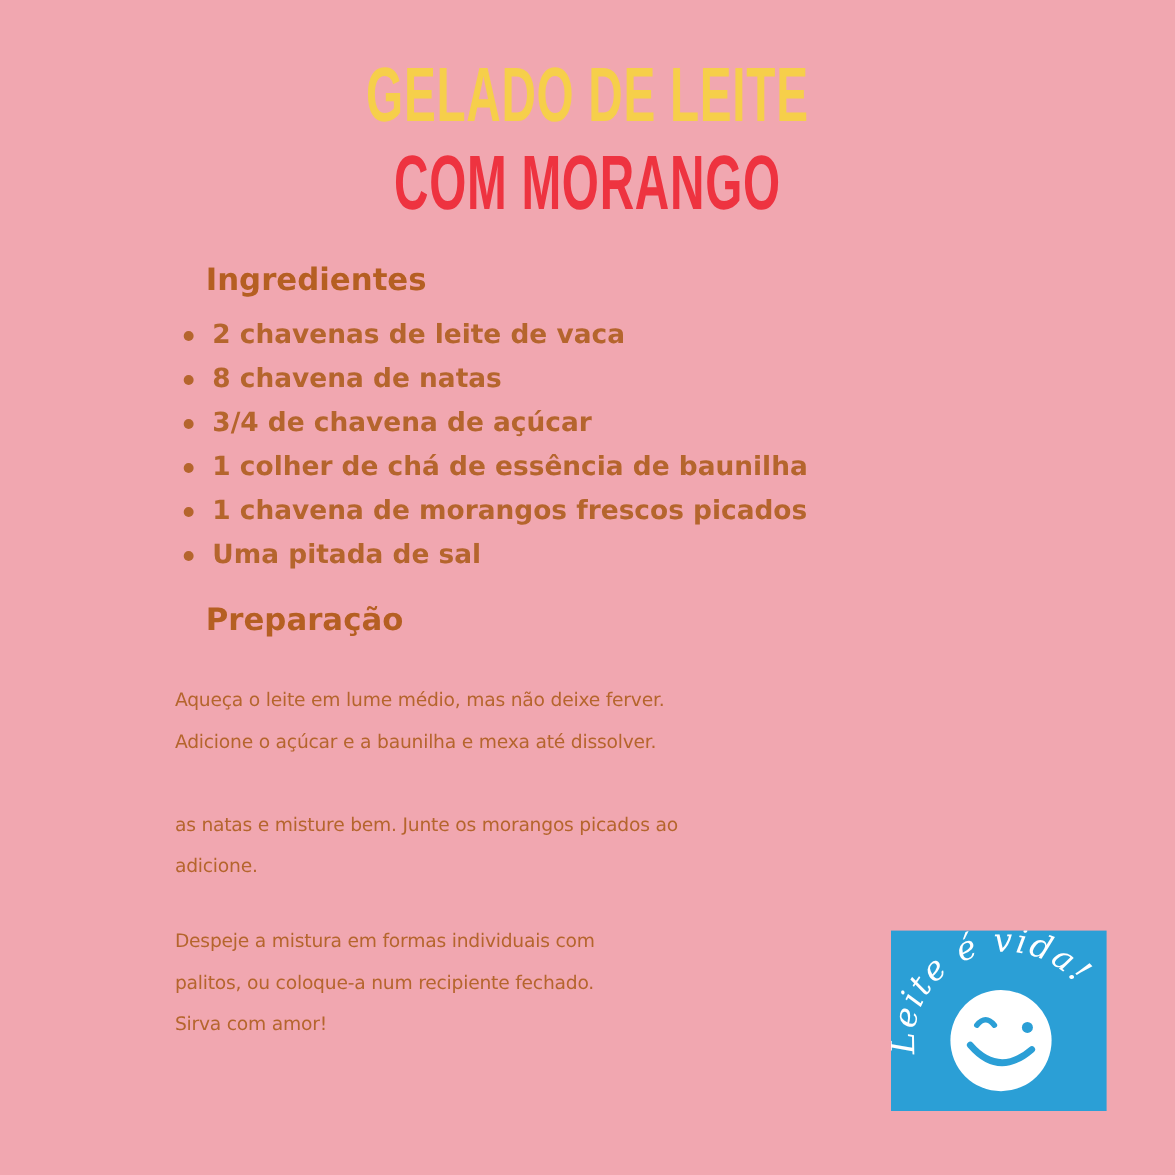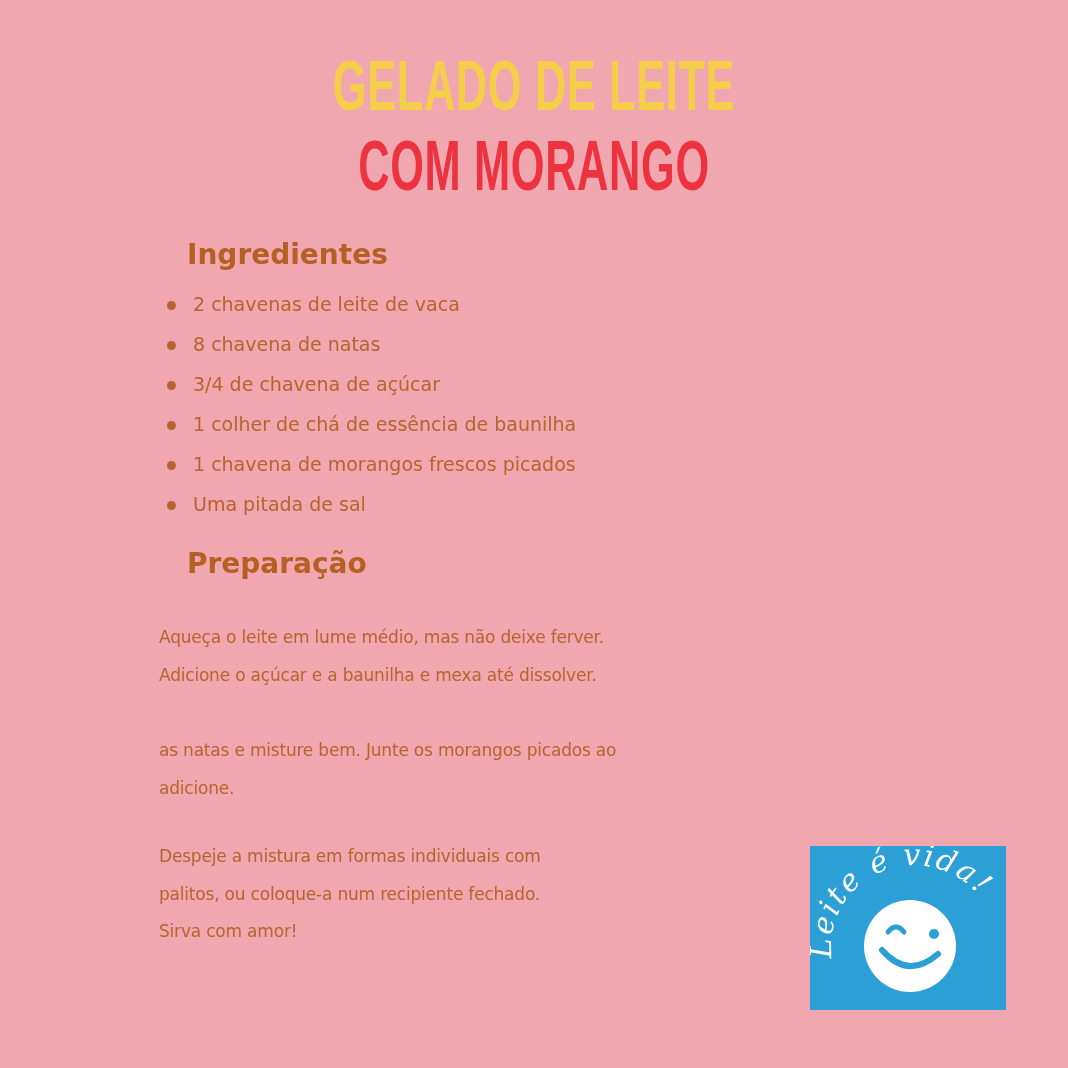--- a/index.html
+++ b/index.html
@@ -24,21 +24,21 @@
     .heading {
       position: absolute; left: 159px;
       font-family: "DejaVu Sans", sans-serif;
       font-weight: bold; font-size: 28px; color: #b55f22; margin-left: 28px;
     }
     .h-ingredients { top: 238px; }
     .h-prep { top: 547px; }
     ul.ingredients {
       position: absolute; left: 159px; top: 284px;
       margin: 0; padding: 0; list-style: none;
-      font-size: 19px; line-height: 40px;
+      font-size: 24px; line-height: 40px; font-weight: bold;
     }
     ul.ingredients li { position: relative; padding-left: 34px; white-space: nowrap; }
     ul.ingredients li::before {
       content: ""; position: absolute; left: 8px; top: 17px;
       width: 9px; height: 9px; border-radius: 50%; background: #b5652d;
     }
     .prep {
       position: absolute; left: 159px; width: 740px;
       font-size: 17px; line-height: 37.5px; margin: 0;
       letter-spacing: -0.2px;

